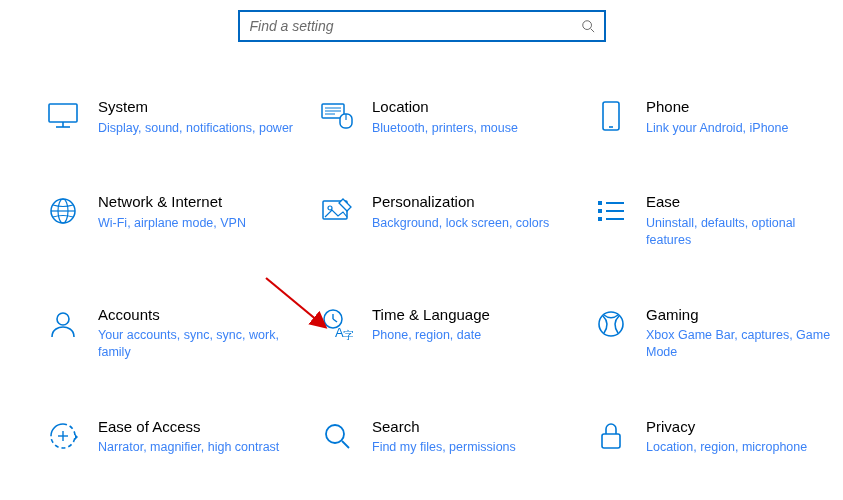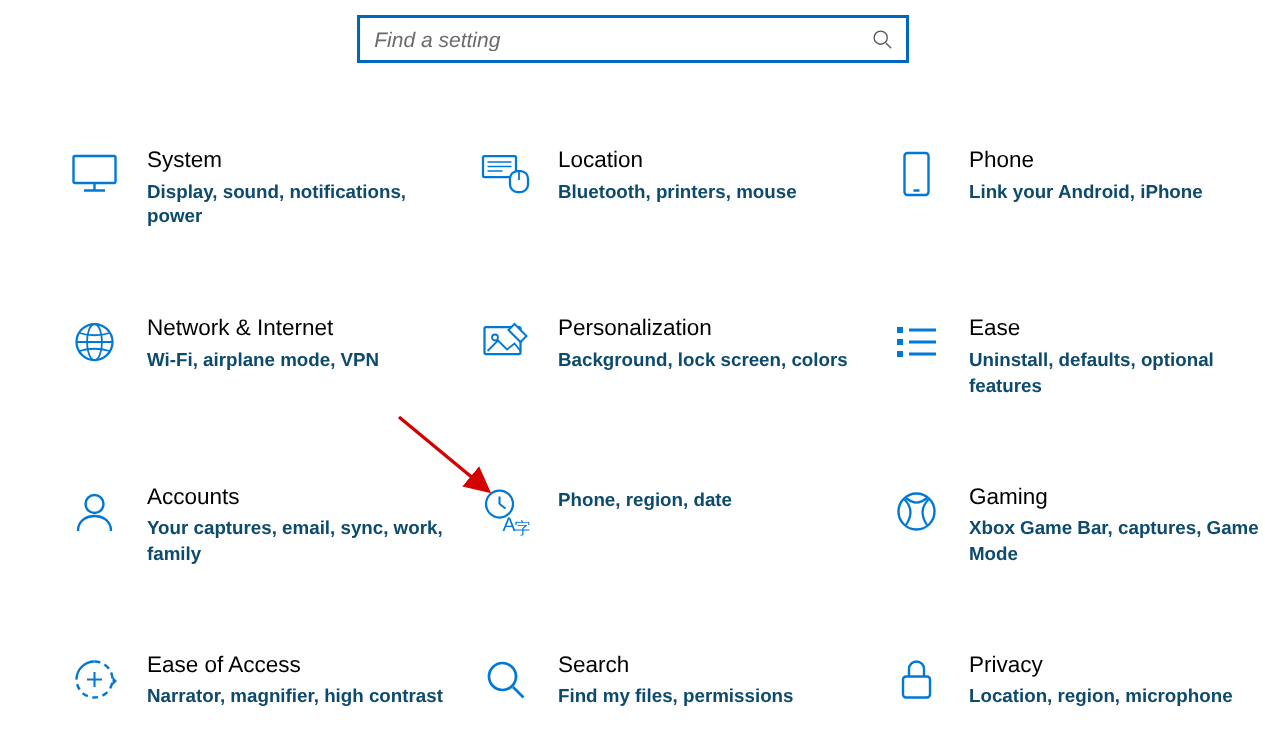--- a/index.html
+++ b/index.html
@@ -64,24 +64,23 @@
     display:flex; align-items:center; justify-content:center;
   }
   .tile-text { padding-right: 10px; }
   .tile-title {
     font-size: 15px;
     color: #000;
     line-height: 1.3;
   }
   .tile-desc {
     font-size: 12.5px;
-    color: #0c4a6e;
+    color: #3b82f6;
     margin-top: 3px;
     line-height: 1.35;
-    font-weight: bold;
   }
   svg { display:block; }
 
   .arrow {
     position: absolute;
     left: 262px;
     top: 274px;
     pointer-events: none;
   }
 </style>
@@ -196,35 +195,36 @@
 
   <div class="tile">
     <div class="tile-icon">
       <svg width="30" height="30" viewBox="0 0 30 30">
         <circle cx="15" cy="10" r="6" fill="none" stroke="#0078d7" stroke-width="1.6"></circle>
         <path d="M4 28 C4 20 11 18 15 18 C19 18 26 20 26 28" fill="none" stroke="#0078d7" stroke-width="1.6"></path>
       </svg>
     </div>
     <div class="tile-text">
       <div class="tile-title">Accounts</div>
-      <div class="tile-desc">Your captures, email, sync, work, family</div>
+      <div class="tile-desc">Your accounts, sync, sync, work, family</div>
     </div>
   </div>
 
   <div class="tile">
     <div class="tile-icon">
       <svg width="32" height="32" viewBox="0 0 32 32">
         <circle cx="12" cy="11" r="9" fill="none" stroke="#0078d7" stroke-width="1.5"></circle>
         <line x1="12" y1="6" x2="12" y2="11" stroke="#0078d7" stroke-width="1.4"></line>
         <line x1="12" y1="11" x2="16" y2="14" stroke="#0078d7" stroke-width="1.4"></line>
         <text x="14" y="29" font-size="13" fill="#0078d7" font-family="sans-serif">A</text>
         <text x="22" y="31" font-size="11" fill="#0078d7" font-family="sans-serif">字</text>
       </svg>
     </div>
     <div class="tile-text">
+      <div class="tile-title">Time &amp; Language</div>
       <div class="tile-desc">Phone, region, date</div>
     </div>
   </div>
 
   <div class="tile">
     <div class="tile-icon">
       <svg width="30" height="30" viewBox="0 0 30 30">
         <circle cx="15" cy="15" r="12" fill="none" stroke="#0078d7" stroke-width="1.6"></circle>
         <path d="M7 7 C12 12 12 18 8 24" fill="none" stroke="#0078d7" stroke-width="1.5"></path>
         <path d="M23 7 C18 12 18 18 22 24" fill="none" stroke="#0078d7" stroke-width="1.5"></path>

